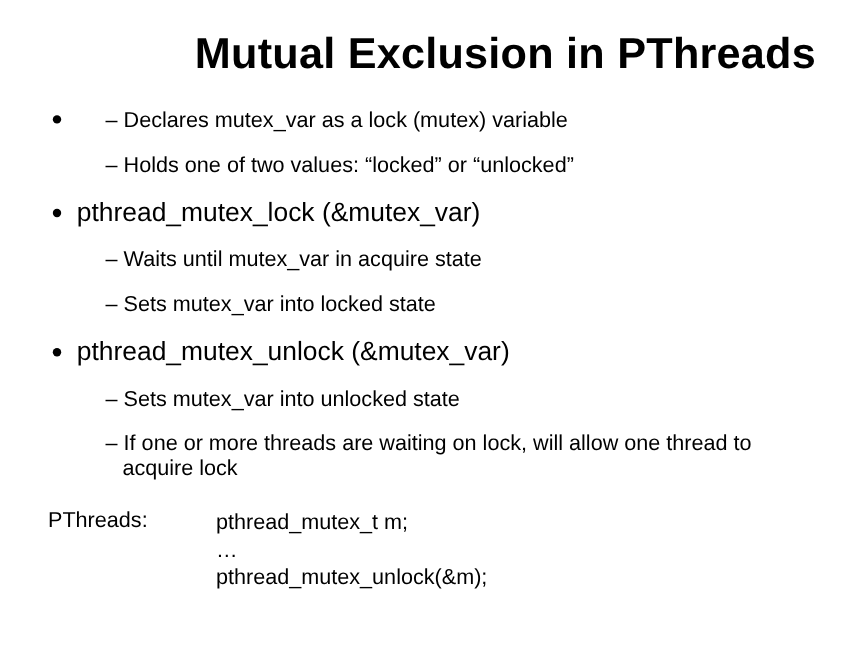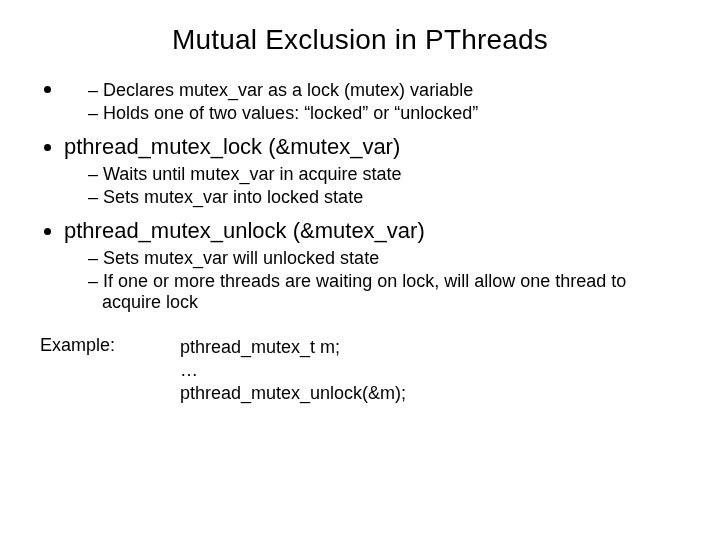--- a/index.html
+++ b/index.html
@@ -11,43 +11,43 @@
     font-family: Arial, Helvetica, sans-serif;
     color: #000;
   }
   .slide {
     box-sizing: border-box;
     width: 720px;
     height: 540px;
     padding: 18px 40px 20px 40px;
   }
   .title {
-    font-size: 28px;
-    font-weight: 400;
-    text-align: center;
+    font-size: 36px;
+    font-weight: 700;
+    text-align: right;
     margin: 6px 0 20px 0;
     letter-spacing: 0.2px;
   }
   ul.level1 {
     list-style: disc;
     margin: 0 0 0 24px;
     padding: 0;
   }
   ul.level1 > li {
     font-size: 22px;
     margin: 6px 0 2px 0;
   }
   ul.level2 {
     list-style: none;
     margin: 4px 0 10px 24px;
     padding: 0;
   }
   ul.level2 > li {
     font-size: 18px;
-    margin: 2px 0;
+    margin: 16px 0;
     text-indent: -14px;
     padding-left: 14px;
   }
   ul.level2 > li::before {
     content: "– ";
   }
   .example {
     display: flex;
     margin-top: 22px;
     font-size: 18px;
@@ -79,27 +79,27 @@
     <li>
       <span>pthread_mutex_lock (&amp;mutex_var)</span>
       <ul class="level2">
         <li>Waits until mutex_var in acquire state</li>
         <li>Sets mutex_var into locked state</li>
       </ul>
     </li>
     <li>
       <span>pthread_mutex_unlock (&amp;mutex_var)</span>
       <ul class="level2">
-        <li>Sets mutex_var will unlocked state</li>
+        <li>Sets mutex_var into unlocked state</li>
         <li>If one or more threads are waiting on lock, will allow one thread to acquire lock</li>
       </ul>
     </li>
   </ul>
 
   <div class="example">
-    <div class="example-label">Example:</div>
+    <div class="example-label">PThreads:</div>
     <div class="example-code">
       <div>pthread_mutex_t m;</div>
       <div>…</div>
       <div>pthread_mutex_unlock(&amp;m);</div>
     </div>
   </div>
 </div>
 
 </body></html>

